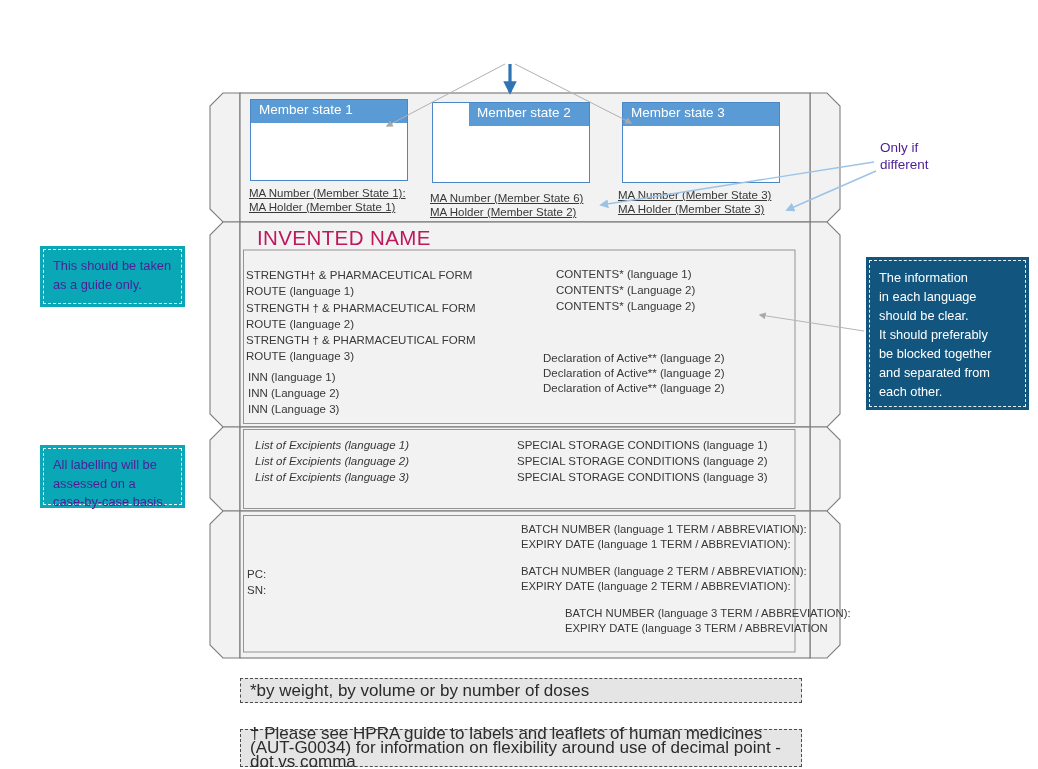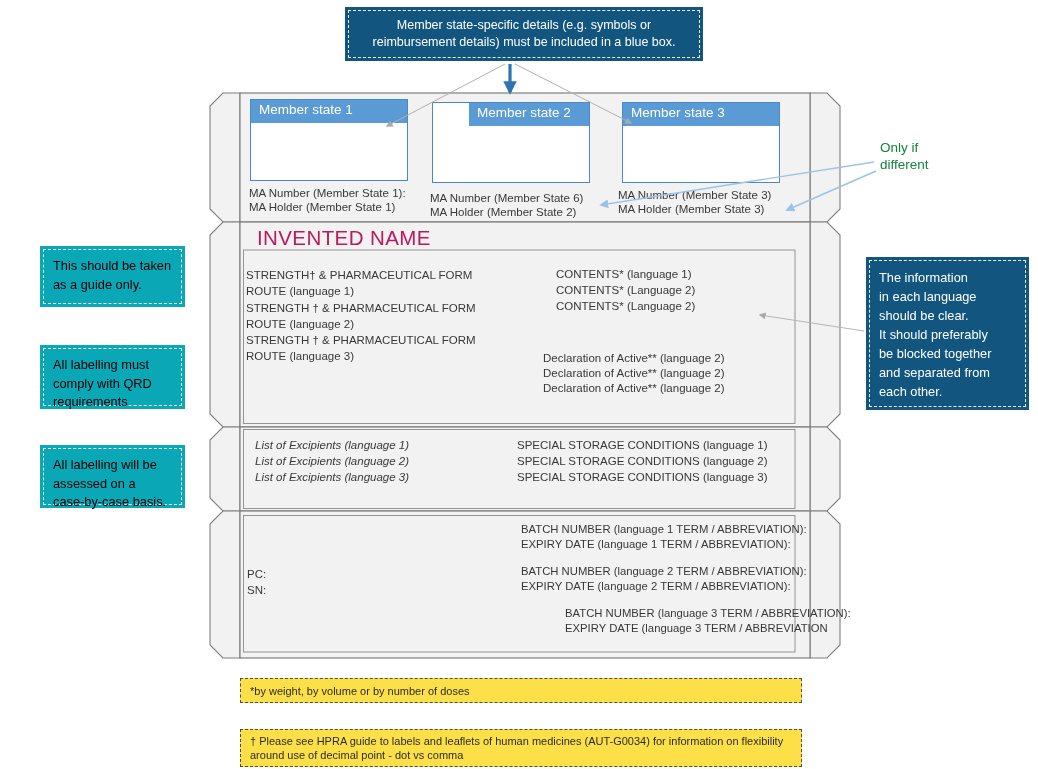--- a/index.html
+++ b/index.html
@@ -16,37 +16,37 @@
   
   .navy-note{background:#12567f;color:#fff;}
   .note-inner{position:absolute;inset:3px;border:1px dashed rgba(255,255,255,.92);
     display:flex;box-sizing:border-box;}
   .center-note{align-items:center;justify-content:center;text-align:center;
     font-size:12.5px;line-height:17px;white-space:pre-line;}
   .left-note{align-items:flex-start;padding:7px 9px;font-size:12.8px;line-height:18.5px;
     white-space:pre-line;text-align:left;}
 
   
-  .teal-note{background:#0aa7b7;color:#000000;}
+  .teal-note{background:#0aa7b7;color:#4c1d95;}
 
   
   .ms-box{border:1.5px solid #4b87c7;background:#fff;box-sizing:border-box;}
   .ms-header{height:23px;background:#5b9bd5;color:#fff;font-size:13.5px;
     padding:2px 0 0 8px;box-sizing:border-box;}
-  .ma-lines{font-size:11.5px;color:#383838;line-height:14.3px;}
+  .ma-lines{font-size:11.5px;color:#383838;line-height:14.3px;text-decoration:underline;}
 
   
   .panel-title{font-size:20.5px;color:#be185d;letter-spacing:.4px;}
 
   
-  .fn{border:1.4px dashed #4c4c4c;background:#fde047;display:flex;align-items:center;
-    padding-left:9px;padding-right:6px;box-sizing:border-box;font-size:11px;
+  .fn{border:1.4px dashed #4c4c4c;background:#e5e5e5;display:flex;align-items:center;
+    padding-left:9px;padding-right:6px;box-sizing:border-box;font-size:17px;
     color:#2b2b2b;line-height:14px;}
 
-  .only-if{font-size:13.5px;color:#15803d;line-height:17px;white-space:pre-line;}
+  .only-if{font-size:13.5px;color:#4c1d95;line-height:17px;white-space:pre-line;}
 </style>
 </head>
 <body>
 
 <div id="canvas">
 
   <svg id="bg-carton" width="1038" height="769" viewBox="0 0 1038 769">
     <g fill="#f2f2f2" stroke="#7f7f7f" stroke-width="1.1">
 
       <path d="M240 93 L223 93 L210 106 L210 209 L223 222 L240 222 Z"></path>
@@ -65,24 +65,20 @@
       <rect x="240" y="427" width="570" height="84"></rect>
       <rect x="240" y="511" width="570" height="147"></rect>
     </g>
     <g fill="none" stroke="#8a8a8a" stroke-width="0.9">
       <rect x="243.5" y="250" width="551.5" height="173.5"></rect>
       <rect x="243.5" y="429.5" width="551.5" height="79"></rect>
       <rect x="243.5" y="515.5" width="551.5" height="136.5"></rect>
     </g>
   </svg>
 
-  <div class="abs navy-note" style="left:345px;top:7px;width:358px;height:54px;">
-    <div class="note-inner center-note">Member state-specific details (e.g. symbols or
-reimbursement details) must be included in a blue box.</div>
-  </div>
 
   <div class="abs ms-box" style="left:250px;top:99px;width:158px;height:82px;">
     <div class="ms-header">Member state 1</div>
   </div>
   <div class="abs ms-box" style="left:432px;top:102px;width:158px;height:81px;padding-left:36px;">
     <div class="ms-header">Member state 2</div>
   </div>
   <div class="abs ms-box" style="left:622px;top:102px;width:158px;height:81px;">
     <div class="ms-header">Member state 3</div>
   </div>
@@ -100,25 +96,20 @@
     <div>MA Holder (Member State 3)</div>
   </div>
 
   <div class="abs only-if" style="left:880px;top:139px;">Only if
 different</div>
 
   <div class="abs teal-note" style="left:40px;top:246px;width:145px;height:61px;">
     <div class="note-inner left-note">This should be taken
 as a guide only.</div>
   </div>
-  <div class="abs teal-note" style="left:40px;top:345px;width:145px;height:64px;">
-    <div class="note-inner left-note">All labelling must
-comply with QRD
-requirements</div>
-  </div>
   <div class="abs teal-note" style="left:40px;top:445px;width:145px;height:63px;">
     <div class="note-inner left-note">All labelling will be
 assessed on a
 case-by-case basis.</div>
   </div>
 
   <div class="abs navy-note" style="left:866px;top:257px;width:163px;height:153px;">
     <div class="note-inner left-note" style="line-height:19px;">The information
 in each language
 should be clear.
@@ -128,20 +119,23 @@
 each other.</div>
   </div>
 
   <div class="abs panel-title" style="left:257px;top:226px;">INVENTED NAME</div>
   <div class="abs body-text" style="left:246px;top:256px;line-height:16.3px;margin-top:11px;">STRENGTH† &amp; PHARMACEUTICAL FORM
 ROUTE (language 1)
 STRENGTH † &amp; PHARMACEUTICAL FORM
 ROUTE (language 2)
 STRENGTH † &amp; PHARMACEUTICAL FORM
 ROUTE (language 3)</div>
+  <div class="abs body-text" style="left:248px;top:370px;">INN (language 1)
+INN (Language 2)
+INN (Language 3)</div>
   <div class="abs body-text" style="left:556px;top:267px;">CONTENTS* (language 1)
 CONTENTS* (Language 2)
 CONTENTS* (Language 2)</div>
   <div class="abs body-text" style="left:543px;top:351px;line-height:15.2px;">Declaration of Active** (language 2)
 Declaration of Active** (language 2)
 Declaration of Active** (language 2)</div>
 
   <div class="abs body-text" style="left:255px;top:438px;font-style:italic;">List of Excipients (language 1)
 List of Excipients (language 2)
 List of Excipients (language 3)</div>

